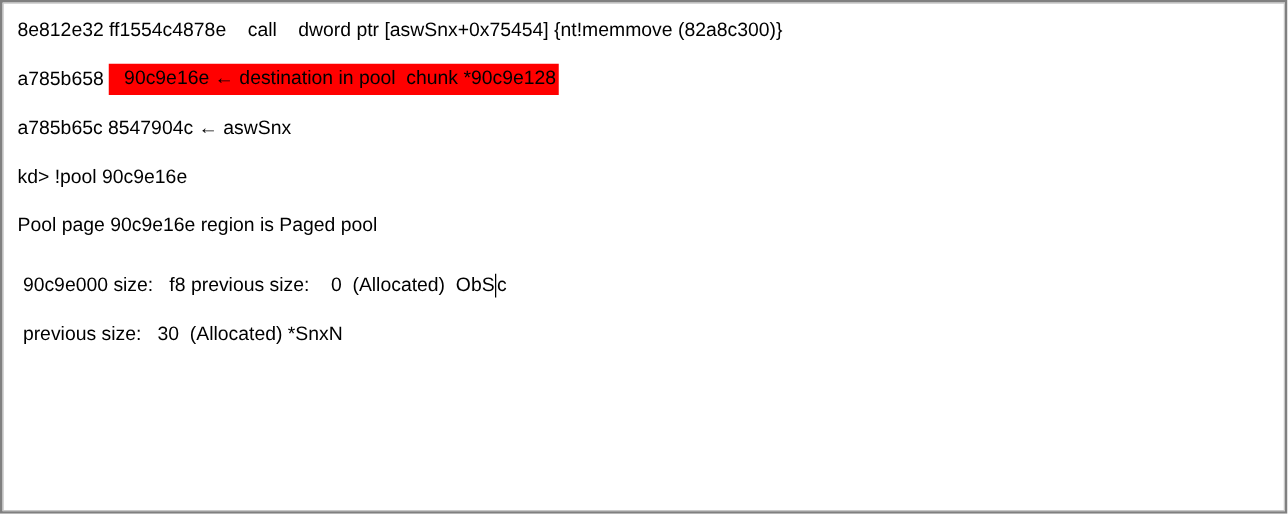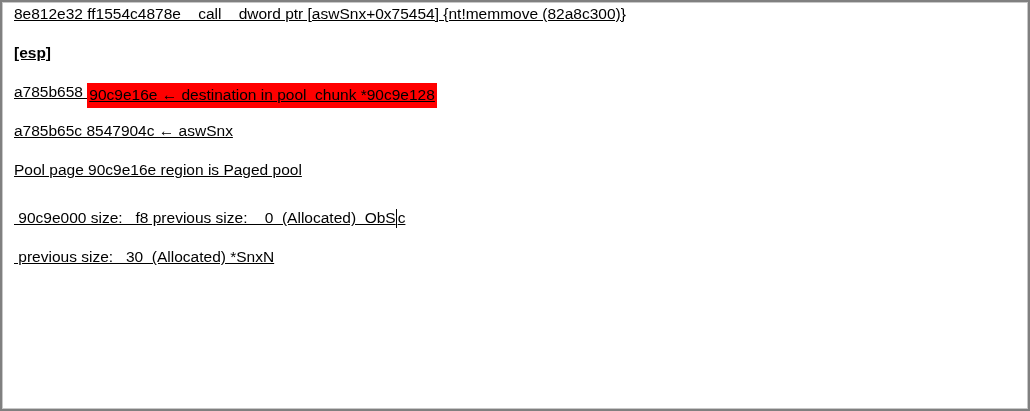--- a/index.html
+++ b/index.html
@@ -16,48 +16,47 @@
     background: #ffffff;
     overflow: hidden;
     font-family: "Liberation Sans", sans-serif;
     font-size: 15.5px;
     color: #000000;
     padding: 3px 10px 0 12px;
   }
   .line {
     height: 39px;
     display: flex;
-    align-items: flex-start;
+    align-items: center;
     white-space: pre;
-    text-decoration: underline;
   }
   
   .line:nth-child(6) { margin-top: 9px; }
   .line:nth-child(8) { margin-top: 9px; gap: 32px; }
   .seg { white-space: pre; }
   .seg.bold { font-weight: bold; }
   .seg.hl {
     background: #ff0000;
-    padding: 3px 2px 4px 2px;
+    padding: 3px 2px 4px 12px;
   }
   .caret {
     display: inline-block;
     width: 1px;
     height: 19px;
     background: #000000;
     vertical-align: middle;
     margin: 0 1px 0 0;
   }
 </style>
 </head>
 <body>
 
 <div class="frame" style="border-color: rgb(128, 128, 128); background: rgb(255, 255, 255); color: rgb(0, 0, 0);">
   <div>
       <div class="line"><span class="seg">8e812e32 ff1554c4878e    call    dword ptr [aswSnx+0x75454] {nt!memmove (82a8c300)}</span></div>
-      <div class="line"><span class="seg bold">[esp]</span></div>
       <div class="line"><span class="seg">a785b658 </span><span class="seg hl" style="background: rgb(255, 0, 0);">90c9e16e ← destination in pool  chunk *90c9e128</span></div>
       <div class="line"><span class="seg">a785b65c 8547904c ← aswSnx</span></div>
+      <div class="line"><span class="seg">kd&gt; !pool 90c9e16e</span></div>
       <div class="line"><span class="seg">Pool page 90c9e16e region is Paged pool</span></div>
       <div class="line"><span class="seg"> 90c9e000 size:   f8 previous size:    0  (Allocated)  ObS</span><span class="caret"></span><span class="seg">c</span></div>
       <div class="line"><span class="seg"> previous size:   30  (Allocated) *SnxN</span></div>
     </div>
 </div>
 
 </body></html>

